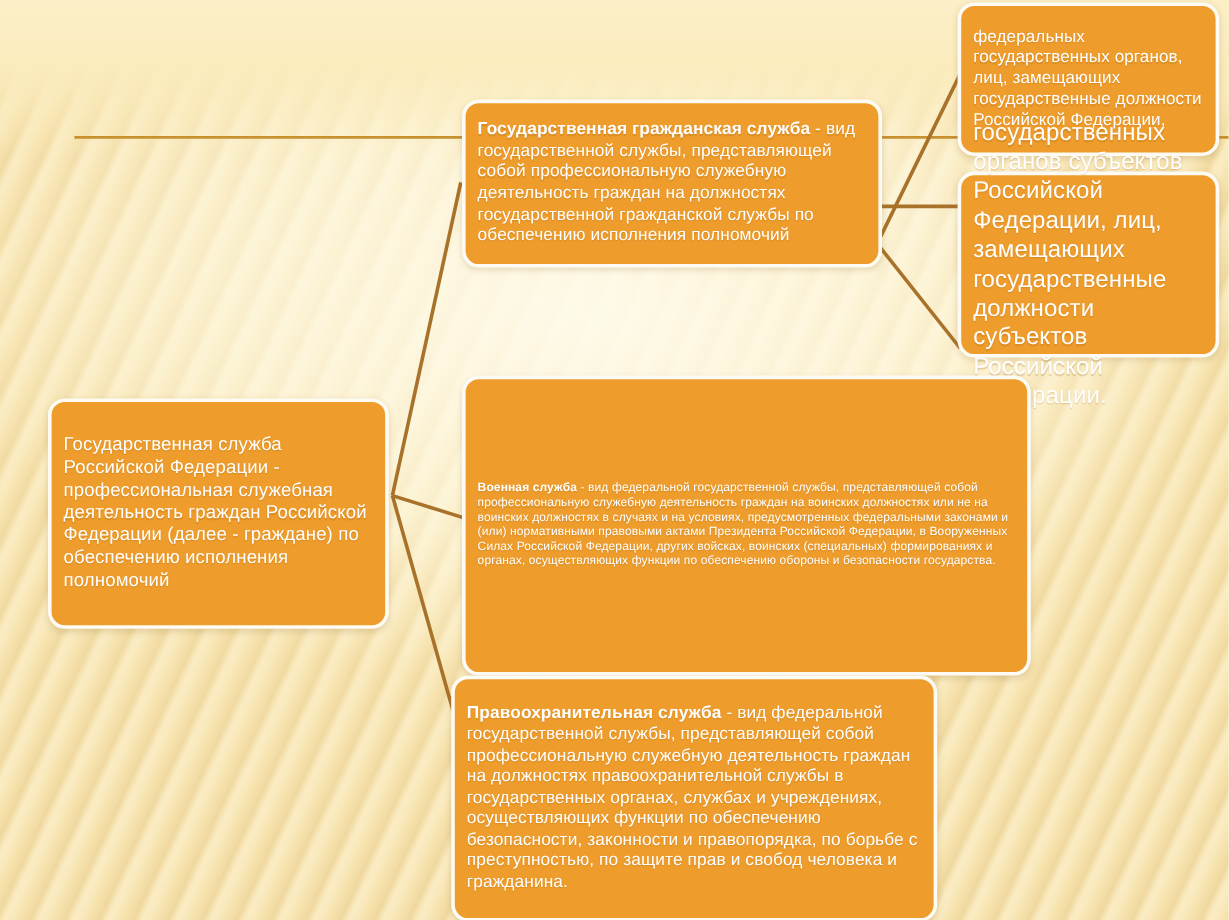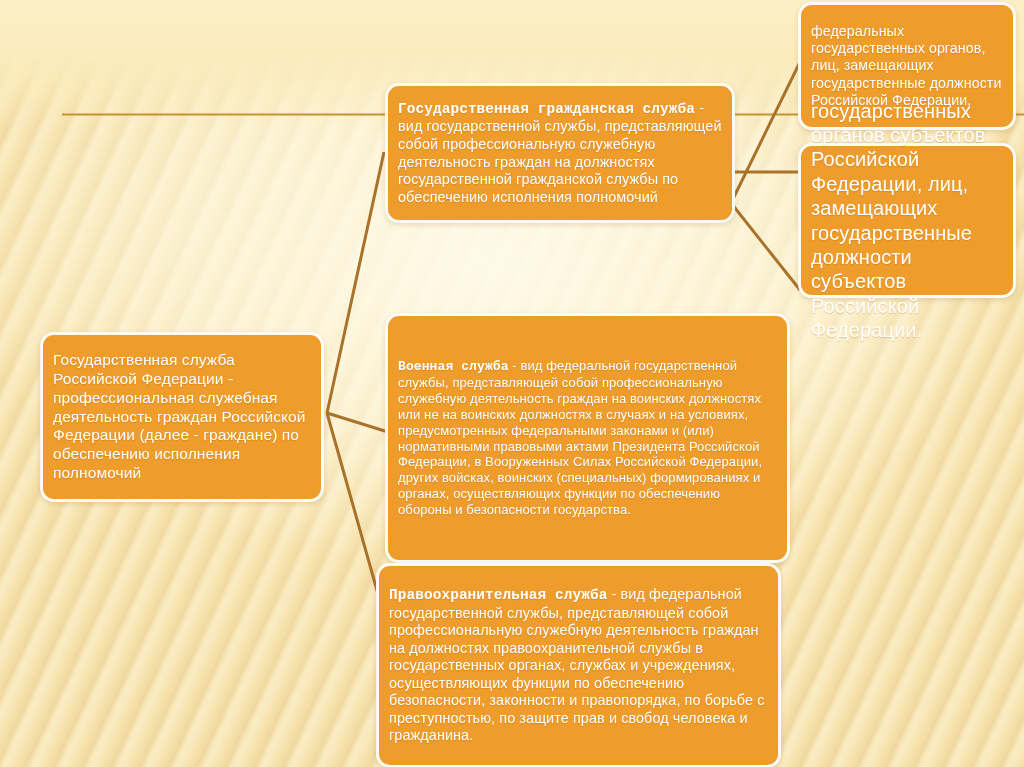--- a/index.html
+++ b/index.html
@@ -65,28 +65,28 @@
     color: #FFFFFF;
     display: flex;
     align-items: center;
     justify-content: center;
     padding: 18px 10px;
     line-height: 1.22;
     letter-spacing: 0.1px;
     text-shadow: 0 1px 1px rgba(150,95,20,0.28);
   }
   .node .txt { width: 100%; }
-  .node b { font-weight: bold; font-family: Liberation Mono, monospace; }
+  .node b { font-weight: bold; }
 
   
-  #node-root      { left: 40px;  top: 332px; width: 284px; height: 170px; font-size: 15.5px; }
+  #node-root      { left: 40px;  top: 332px; width: 284px; height: 192px; font-size: 15.5px; }
   #node-civil     { left: 385px; top: 83px;  width: 350px; height: 140px; font-size: 14.4px; }
   #node-federal   { left: 798px; top: 2px;   width: 218px; height: 128px; font-size: 14.2px; }
   #node-subjects  { left: 798px; top: 143px; width: 218px; height: 155px; font-size: 20px; }
-  #node-military  { left: 385px; top: 313px; width: 405px; height: 250px; font-size: 13px; }
+  #node-military  { left: 385px; top: 313px; width: 474px; height: 250px; font-size: 10px; }
   #node-law       { left: 376px; top: 563px; width: 405px; height: 205px; font-size: 14.4px; }
 </style>
 </head>
 <body>
 
 <div id="canvas">
 
   <div id="bg-texture"></div>
   <div id="bg-vignette"></div>
   <div id="bg-top-fade"></div>

